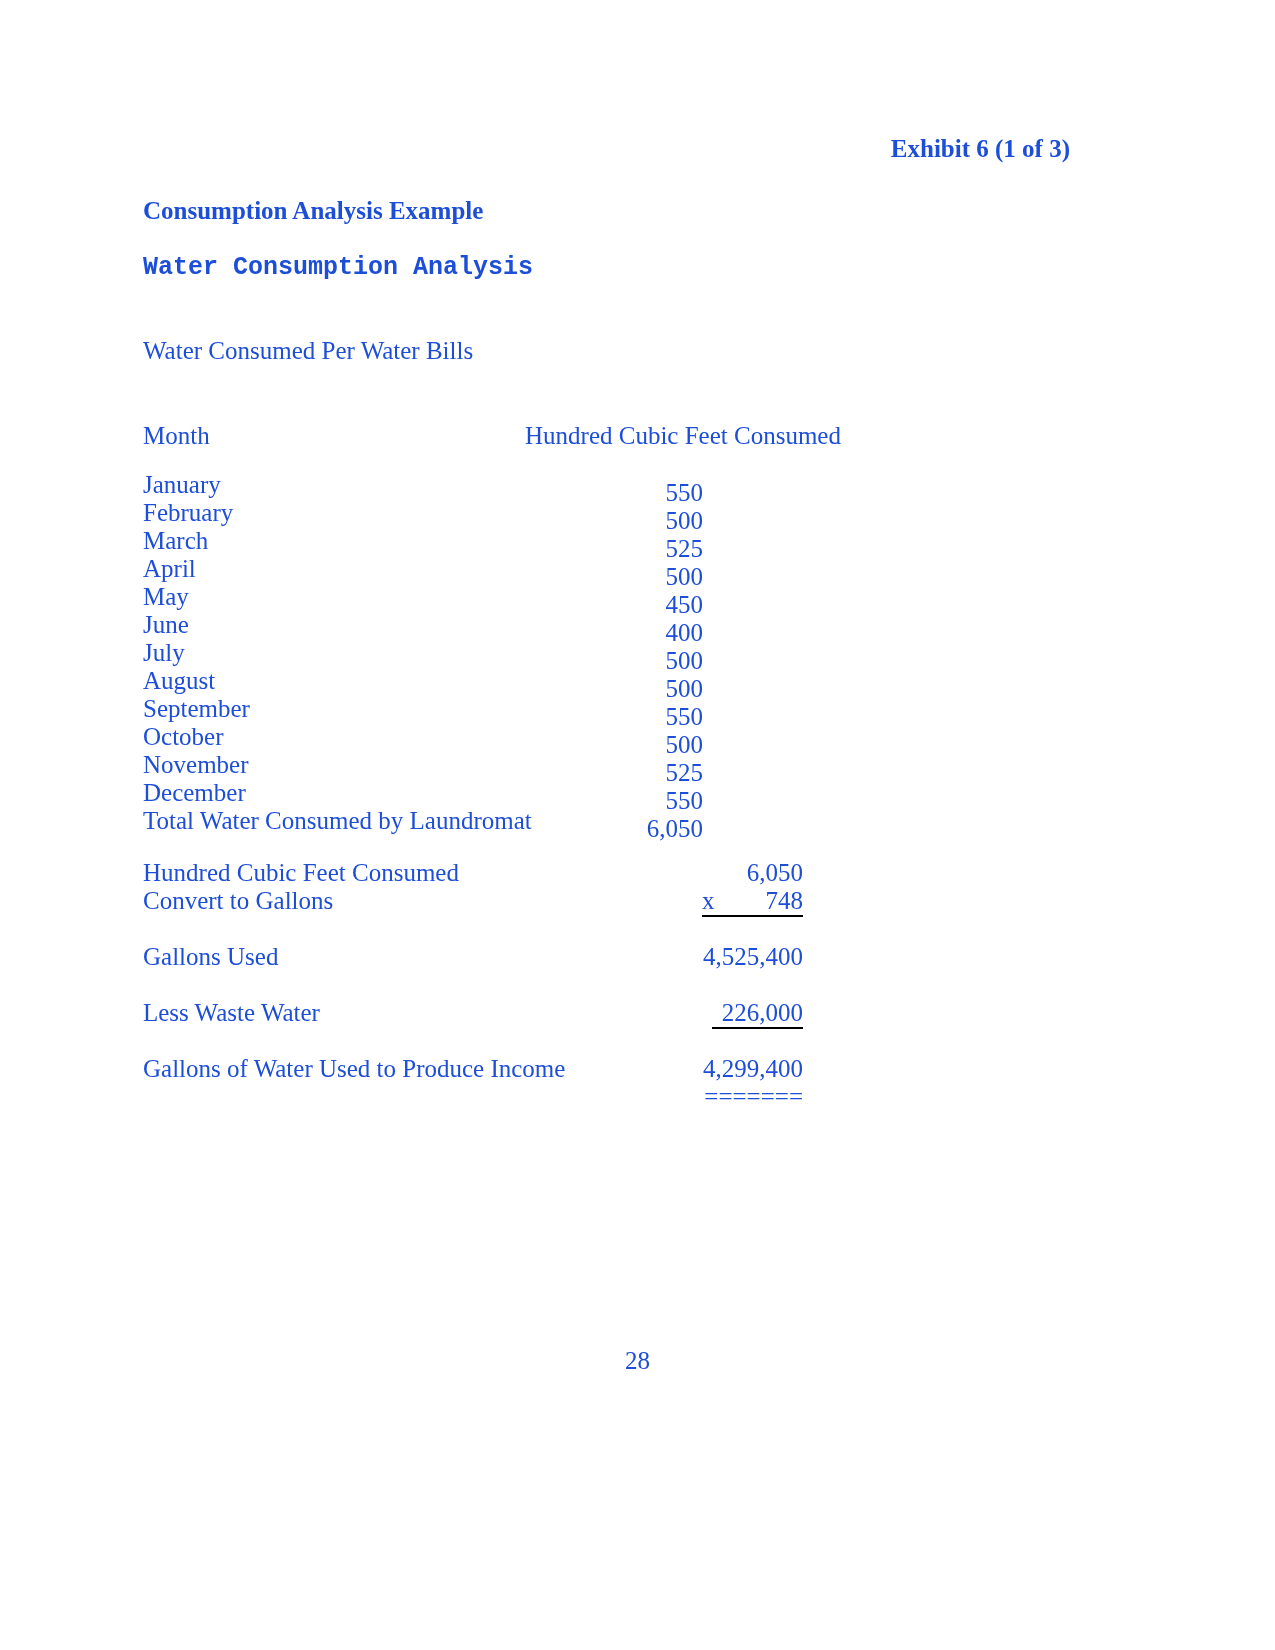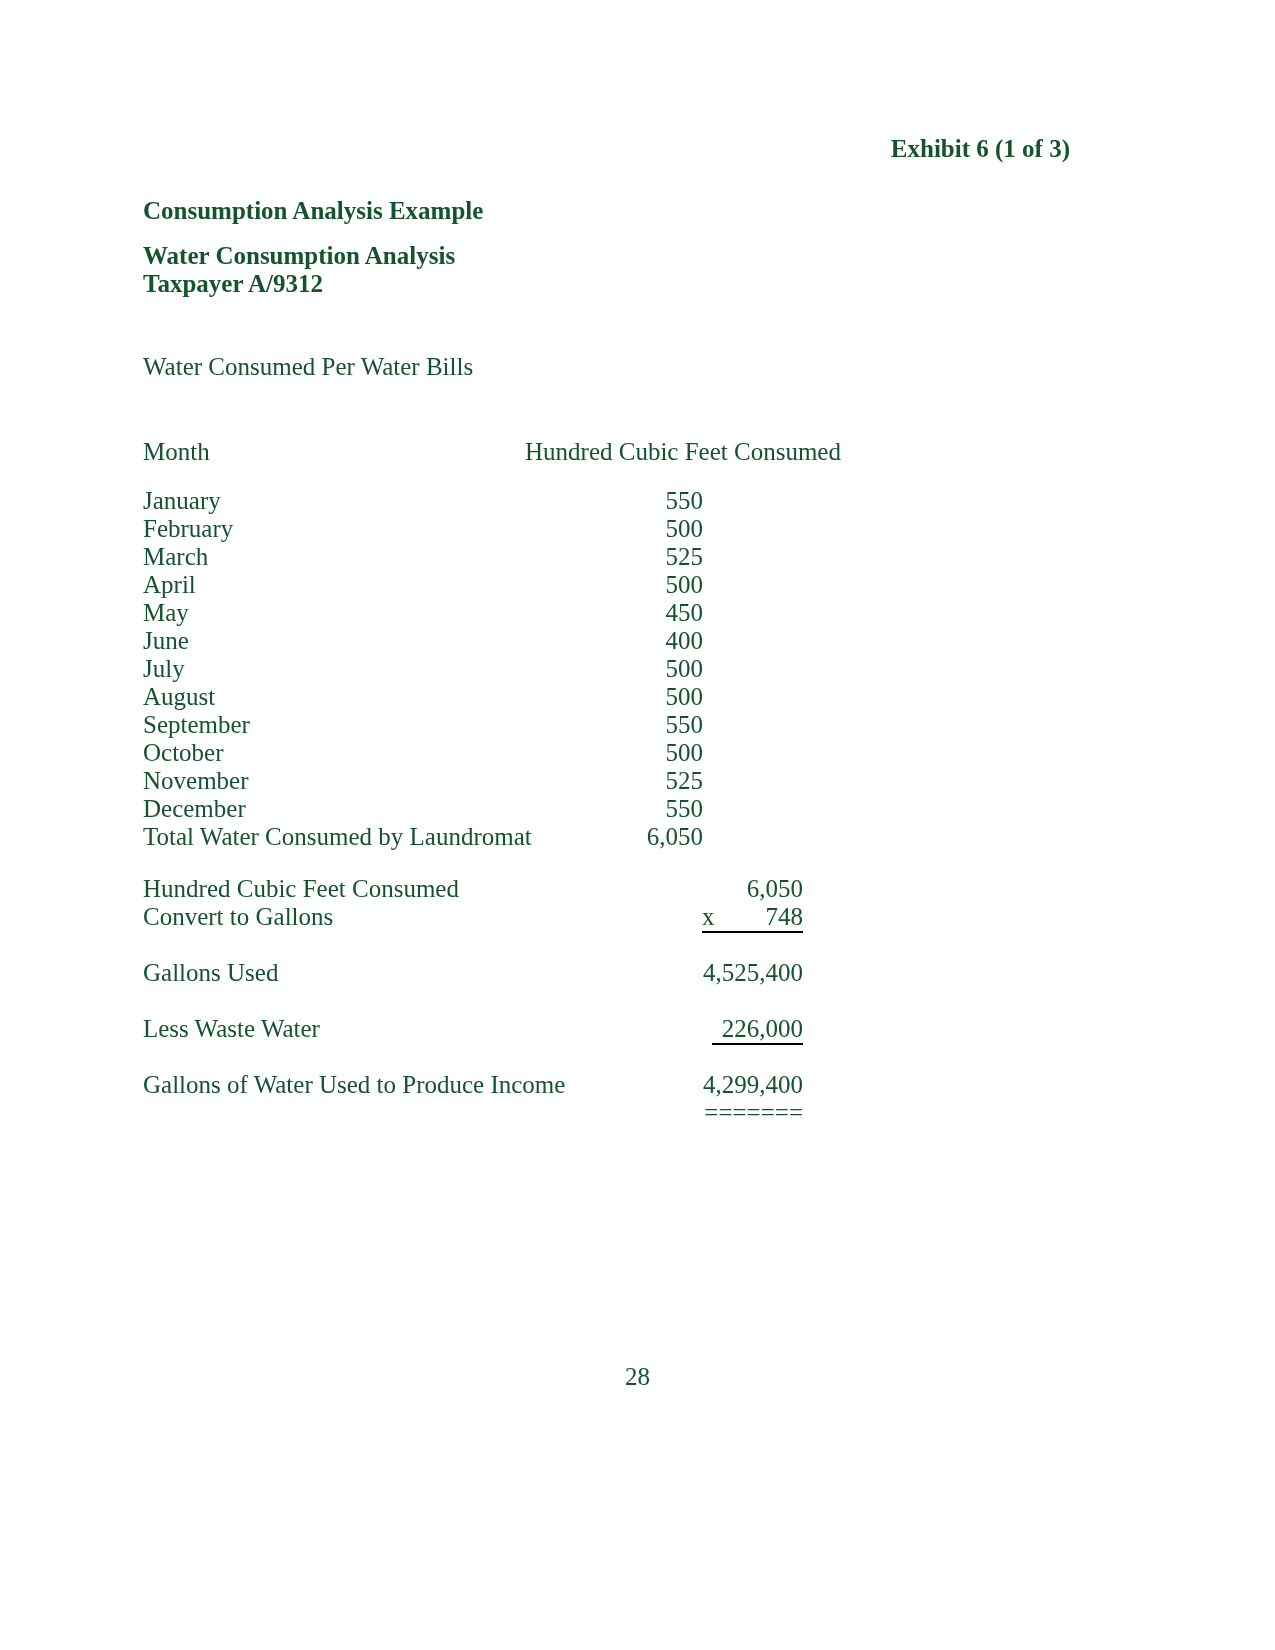--- a/index.html
+++ b/index.html
@@ -7,51 +7,51 @@
     position: relative;
     width: 1275px;
     height: 1650px;
     margin: 0 auto;
     background: #ffffff;
     box-sizing: border-box;
     padding: 135px 143px 7px 143px;
     font-family: "Liberation Serif", "DejaVu Serif", serif;
     font-size: 25px;
     line-height: 28px;
-    color: #14532d;
+    color: #1d4ed8;
   }
   .bold { font-weight: bold; }
   .center { text-align: left; }
 
   .exhibit-line {
     text-align: right;
     margin-right: 62px;
     font-weight: bold;
   }
 
   .doc-title { margin-top: 34px; }
-  .doc-subtitle { margin-top: 17px; }
+  .doc-subtitle { margin-top: 29px; font-family: Liberation Mono, monospace; }
 
   .intro-line { margin-top: 55px; }
 
   .row { position: relative; }
 
   .header-row { margin-top: 57px; }
   .col-header-value {
     position: absolute;
     left: 382px;
     top: 0;
     white-space: nowrap;
   }
 
   .month-table { margin-top: 21px; font-family: Liberation Serif, serif; }
   .num-val {
     position: absolute;
     left: 0;
-    top: 0;
+    top: 8px;
     width: 560px;
     text-align: right;
   }
 
   .calc-heading { margin-top: 58px; }
 
   .calc-table { margin-top: 24px; }
   .calc-val {
     position: absolute;
     left: 0;
@@ -83,21 +83,20 @@
 <body>
 
 <div class="page">
 
   <div class="exhibit-line">Exhibit 6 (1 of 3)</div>
 
   <div class="doc-title center bold">Consumption Analysis Example</div>
 
   <div class="doc-subtitle">
     <div class="center bold">Water Consumption Analysis</div>
-    <div class="center bold">Taxpayer A/9312</div>
   </div>
 
   <div class="intro-line">Water Consumed Per Water Bills</div>
 
   <div class="row header-row">
     <span>Month</span>
     <span class="col-header-value">Hundred Cubic Feet Consumed</span>
   </div>
 
   <div class="month-table">

